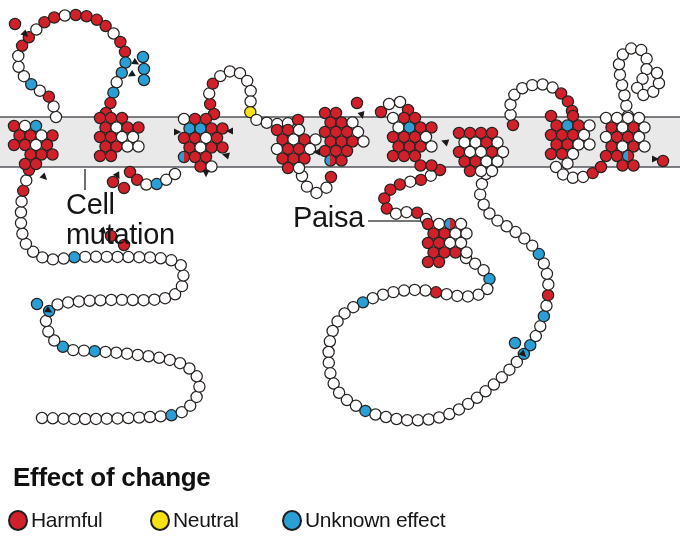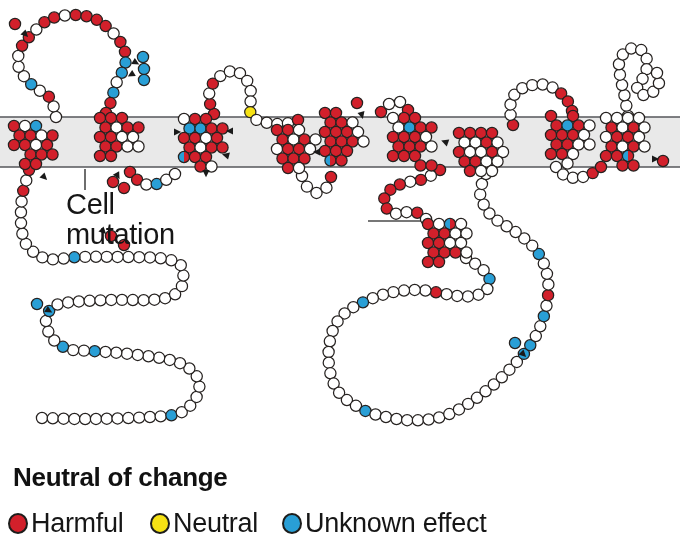--- a/index.html
+++ b/index.html
@@ -12,21 +12,21 @@
   .anno{
     position:absolute;color:#161616;font-size:29px;line-height:30px;
     letter-spacing:-0.3px;white-space:nowrap;
   }
   #legend-title{
     position:absolute;left:13px;top:462px;font-size:26px;font-weight:bold;
     color:#111;letter-spacing:-0.3px;
   }
   .legend-item{
     position:absolute;top:508px;display:flex;align-items:center;gap:3px;
-    font-size:27px;color:#161616;letter-spacing:-0.3px;white-space:nowrap;
+    font-size:21px;color:#161616;letter-spacing:-0.3px;white-space:nowrap;
   }
   .legend-dot{
     width:20px;height:21px;border-radius:50%;border:2px solid #1d1d1b;
     box-sizing:border-box;flex:0 0 auto;
   }
 </style>
 </head>
 <body>
 
 <div id="stage">
@@ -498,23 +498,24 @@
       <polygon points="0,-3.6 7.2,0 0,3.6" fill="#1a1a1a" transform="translate(320,152) rotate(180)"></polygon>
       <polygon points="0,-3.6 7.2,0 0,3.6" fill="#1a1a1a" transform="translate(448,143) rotate(200)"></polygon>
     </svg>
 
   <div class="anno" id="cell-label" style="left: 66px; top: 189px;">
     <div>Cell</div>
     <div>mutation</div>
   </div>
 
   <div class="anno" id="paisa-label" style="left: 293px; top: 202px;">
+    <div>Paisa</div>
   </div>
 
-  <div id="legend-title">Neutral of change</div>
+  <div id="legend-title">Effect of change</div>
 
   <div class="legend-item" id="li0" style="left: 8px;">
     <span class="legend-dot" style="background: rgb(210, 32, 43);"></span>
     <span>Harmful</span>
   </div>
   <div class="legend-item" id="li1" style="left: 150px;">
     <span class="legend-dot" style="background: rgb(246, 226, 20);"></span>
     <span>Neutral</span>
   </div>
   <div class="legend-item" id="li2" style="left: 282px;">

